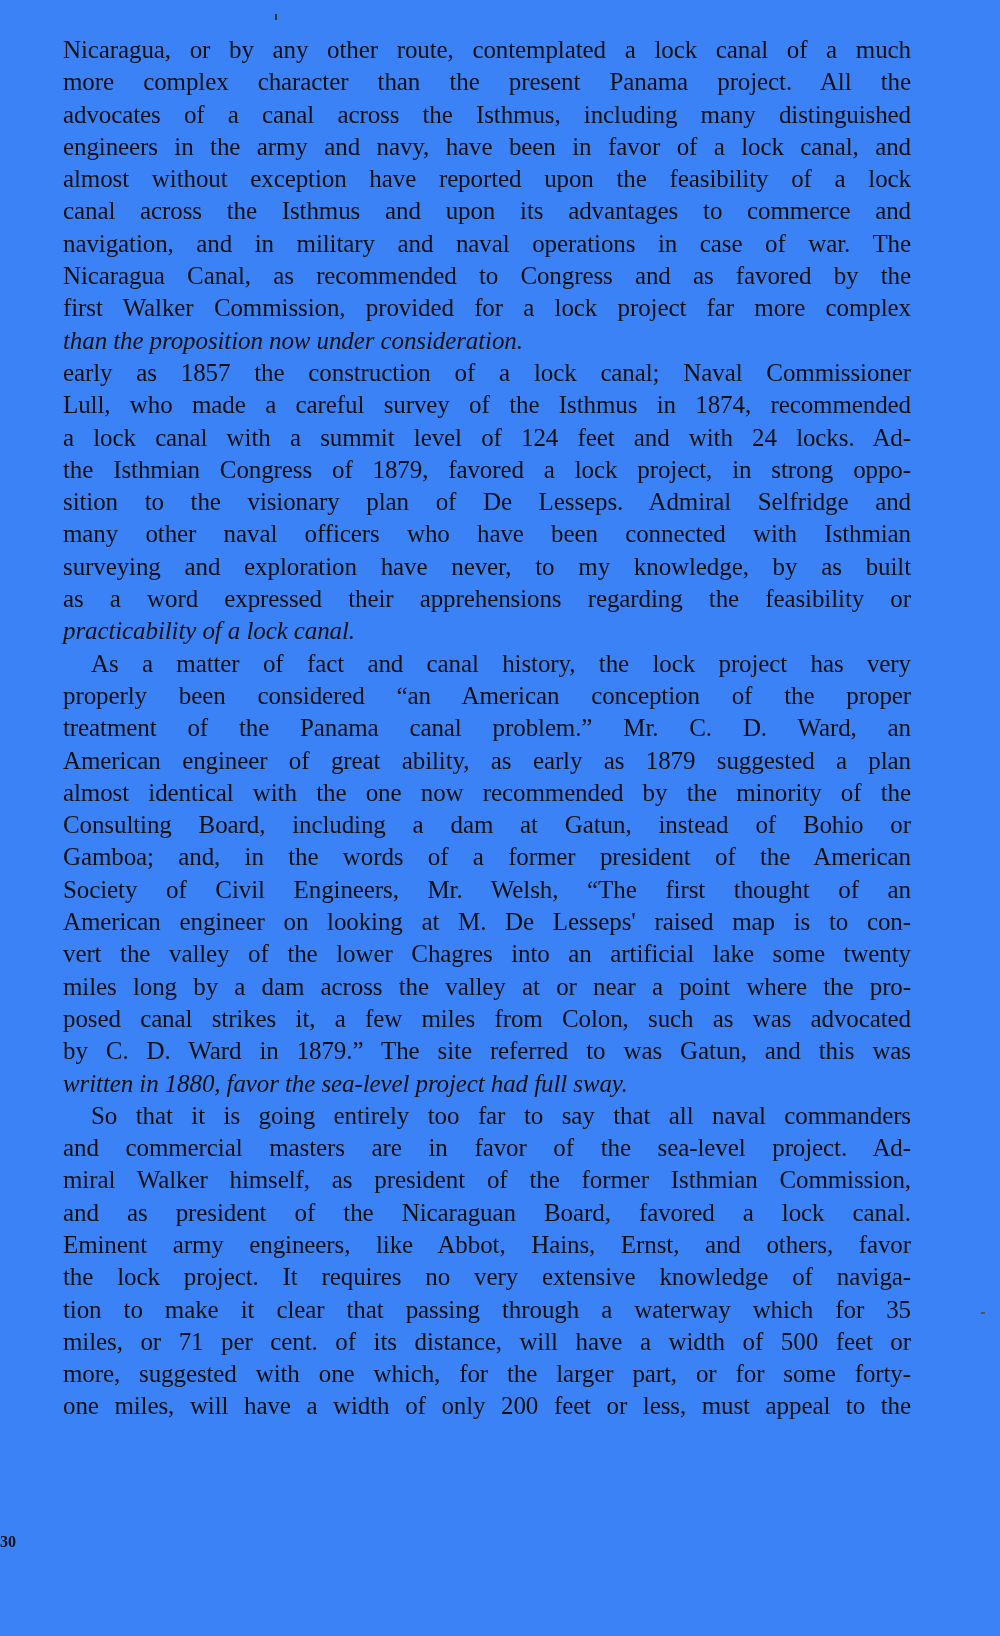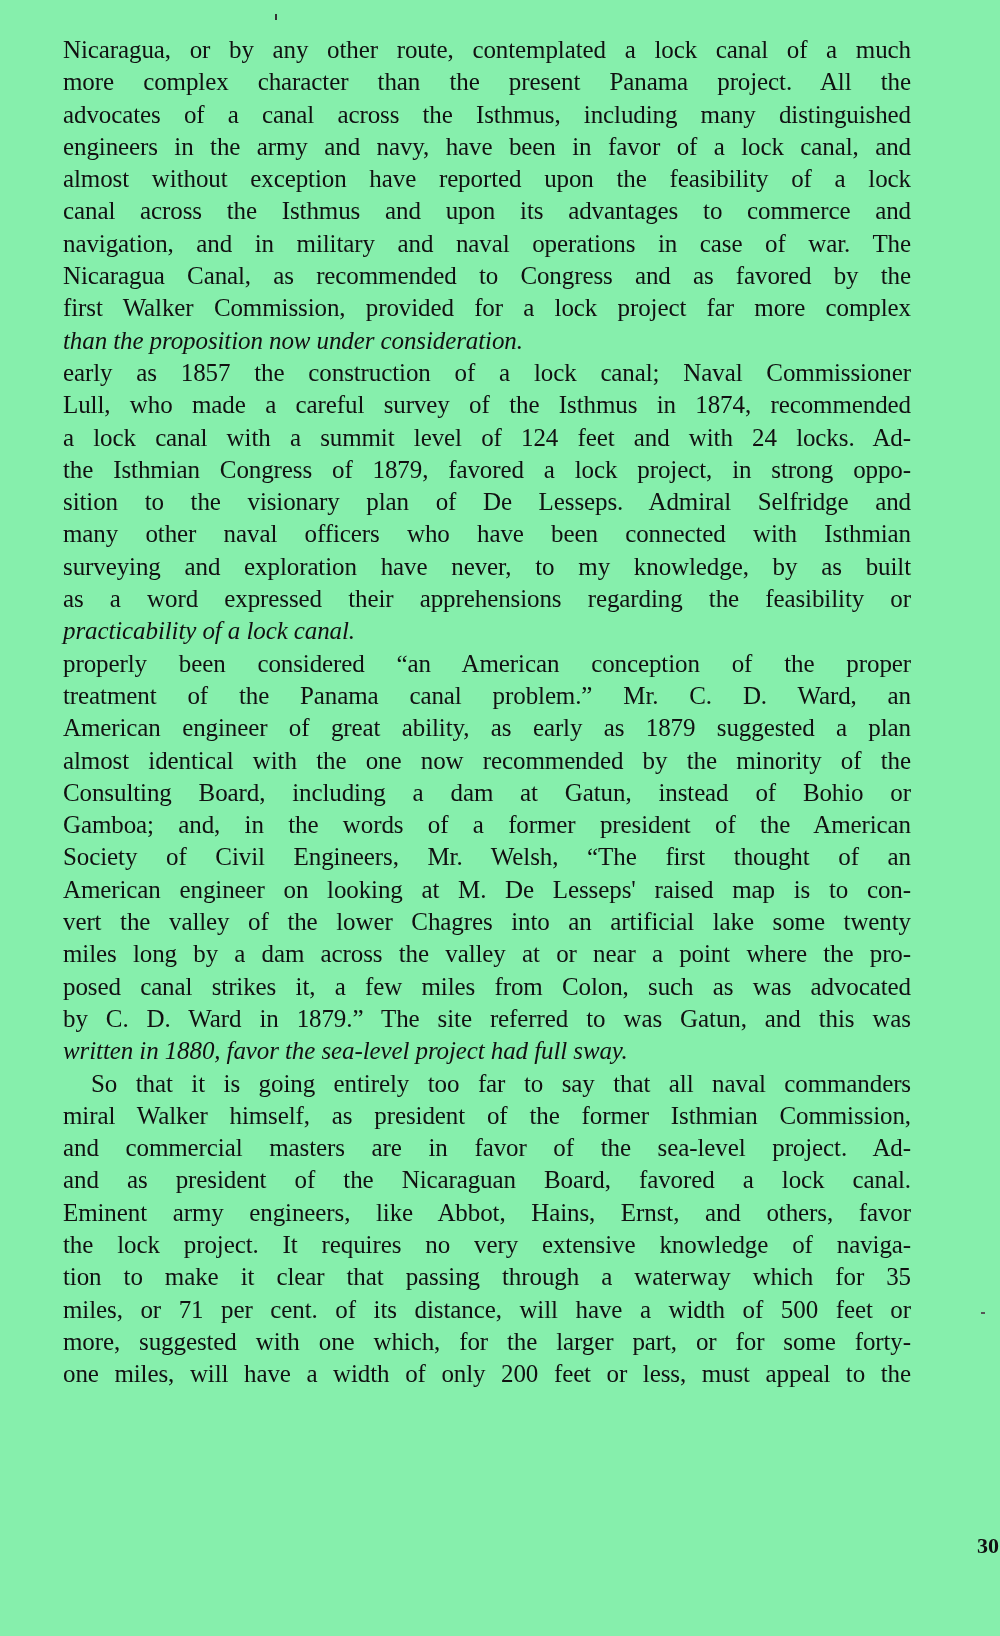--- a/index.html
+++ b/index.html
@@ -14,21 +14,21 @@
       overflow: hidden;
       font-family: "Liberation Serif", "DejaVu Serif", serif;
       color: #111111;
     }
     .page {
       position: absolute;
       left: 0;
       top: 0;
       width: 1000px;
       height: 1636px;
-      background: #86efac;
+      background: #3b82f6;
     }
     .speck {
       position: absolute;
       left: 275px;
       top: 14px;
       width: 2px;
       height: 6px;
       background: #333;
     }
     .speck-right {
@@ -60,22 +60,22 @@
       font-style: italic;
     }
     .line.indent {
       padding-left: 28px;
     }
     .folio {
       position: absolute;
       left: 0;
       width: 999px;
       top: 1533px;
-      text-align: right;
-      font-size: 22px;
+      text-align: left;
+      font-size: 16px;
       font-weight: bold;
       font-family: "Liberation Serif", "DejaVu Serif", serif;
     }
   </style>
 </head>
 <body>
 
 <div class="page">
   <div class="speck"></div>
   <div class="speck-right"></div>
@@ -101,39 +101,40 @@
       <span class="line">a lock canal with a summit level of 124 feet and with 24 locks.  Ad-</span>
       <span class="line">the Isthmian Congress of 1879, favored a lock project, in strong oppo-</span>
       <span class="line">sition to the visionary plan of De Lesseps.  Admiral Selfridge and</span>
       <span class="line">many other naval officers who have been connected with Isthmian</span>
       <span class="line">surveying and exploration have never, to my knowledge, by as built</span>
       <span class="line">as a word expressed their apprehensions regarding the feasibility or</span>
       <span class="line last">practicability of a lock canal.</span>
     </div>
 
     <div>
+      <span class="line indent">As a matter of fact and canal history, the lock project has very</span>
       <span class="line">properly been considered “an American conception of the proper</span>
       <span class="line">treatment of the Panama canal problem.”  Mr. C. D. Ward, an</span>
       <span class="line">American engineer of great ability, as early as 1879 suggested a plan</span>
       <span class="line">almost identical with the one now recommended by the minority of the</span>
       <span class="line">Consulting Board, including a dam at Gatun, instead of Bohio or</span>
       <span class="line">Gamboa; and, in the words of a former president of the American</span>
       <span class="line">Society of Civil Engineers, Mr. Welsh, “The first thought of an</span>
       <span class="line">American engineer on looking at M. De Lesseps' raised map is to con-</span>
       <span class="line">vert the valley of the lower Chagres into an artificial lake some twenty</span>
       <span class="line">miles long by a dam across the valley at or near a point where the pro-</span>
       <span class="line">posed canal strikes it, a few miles from Colon, such as was advocated</span>
       <span class="line">by C. D. Ward in 1879.”  The site referred to was Gatun, and this was</span>
       <span class="line last">written in 1880, favor the sea-level project had full sway.</span>
     </div>
 
     <div>
       <span class="line indent">So that it is going entirely too far to say that all naval commanders</span>
+      <span class="line">and commercial masters are in favor of the sea-level project.  Ad-</span>
       <span class="line">miral Walker himself, as president of the former Isthmian Commission,</span>
-      <span class="line">and commercial masters are in favor of the sea-level project.  Ad-</span>
       <span class="line">and as president of the Nicaraguan Board, favored a lock canal.</span>
       <span class="line">Eminent army engineers, like Abbot, Hains, Ernst, and others, favor</span>
       <span class="line">the lock project.  It requires no very extensive knowledge of naviga-</span>
       <span class="line">tion to make it clear that passing through a waterway which for 35</span>
       <span class="line">miles, or 71 per cent. of its distance, will have a width of 500 feet or</span>
       <span class="line">more, suggested with one which, for the larger part, or for some forty-</span>
       <span class="line">one miles, will have a width of only 200 feet or less, must appeal to the</span>
     </div>
   </div>
 

